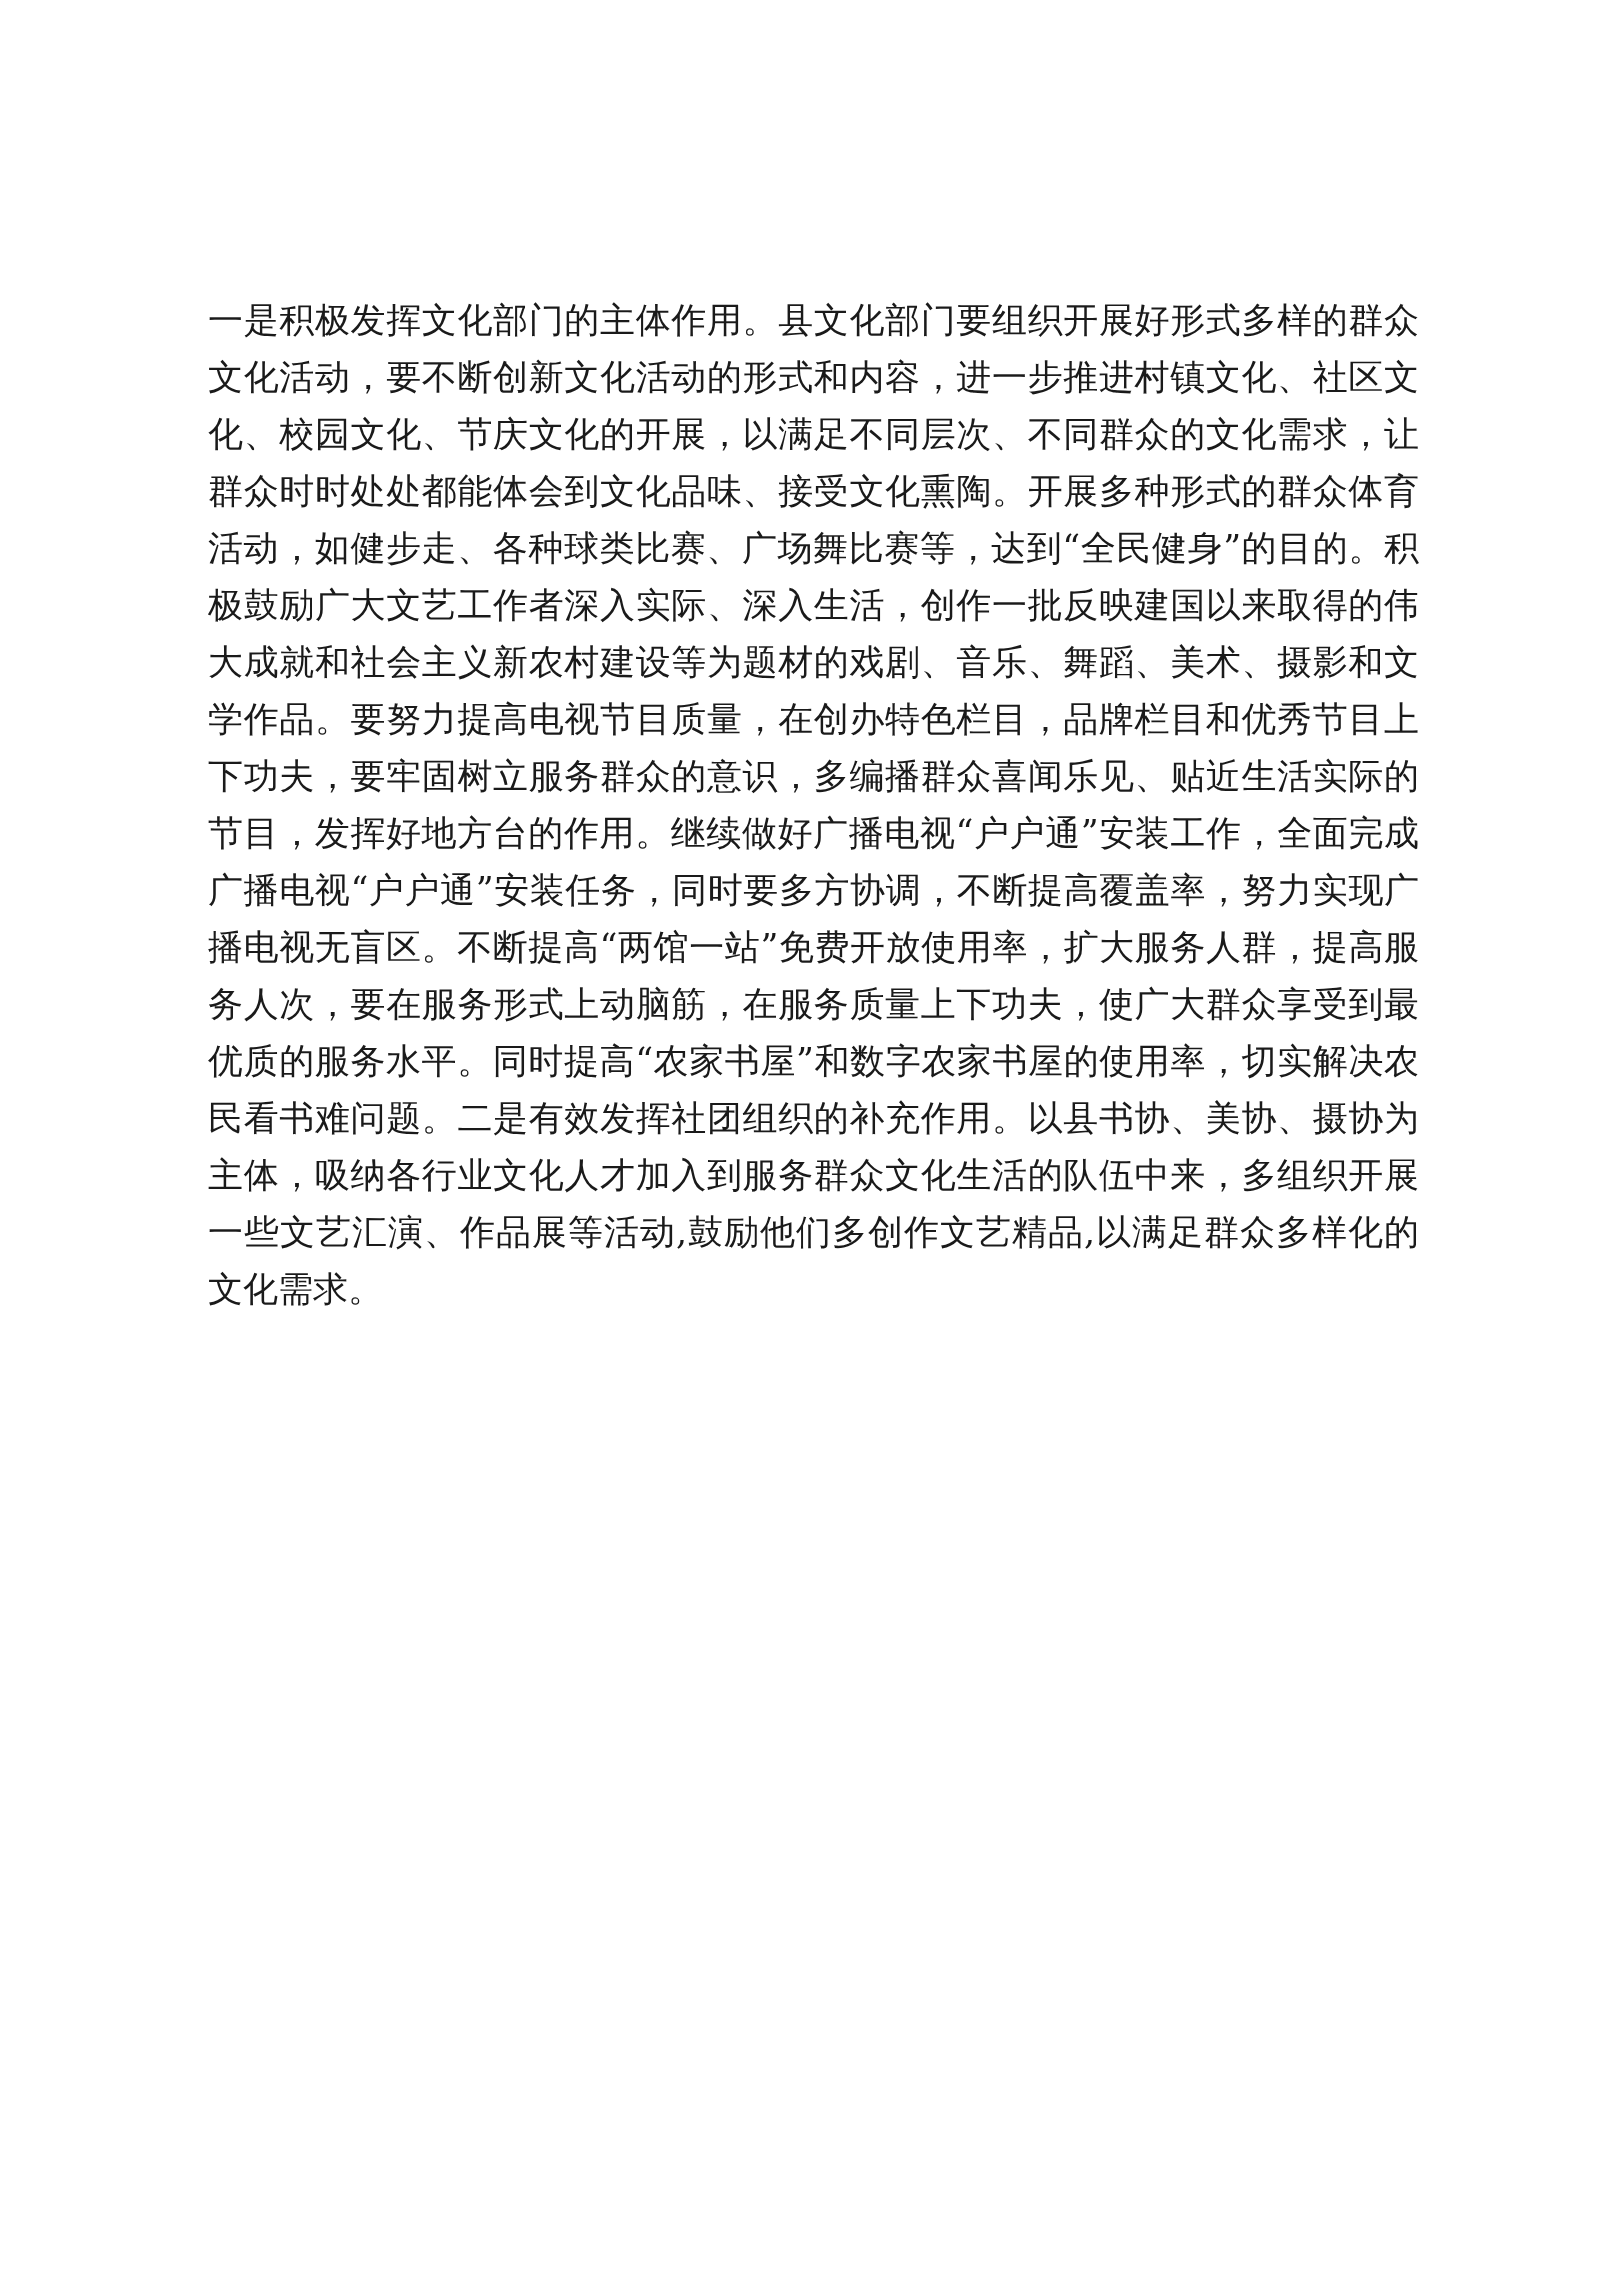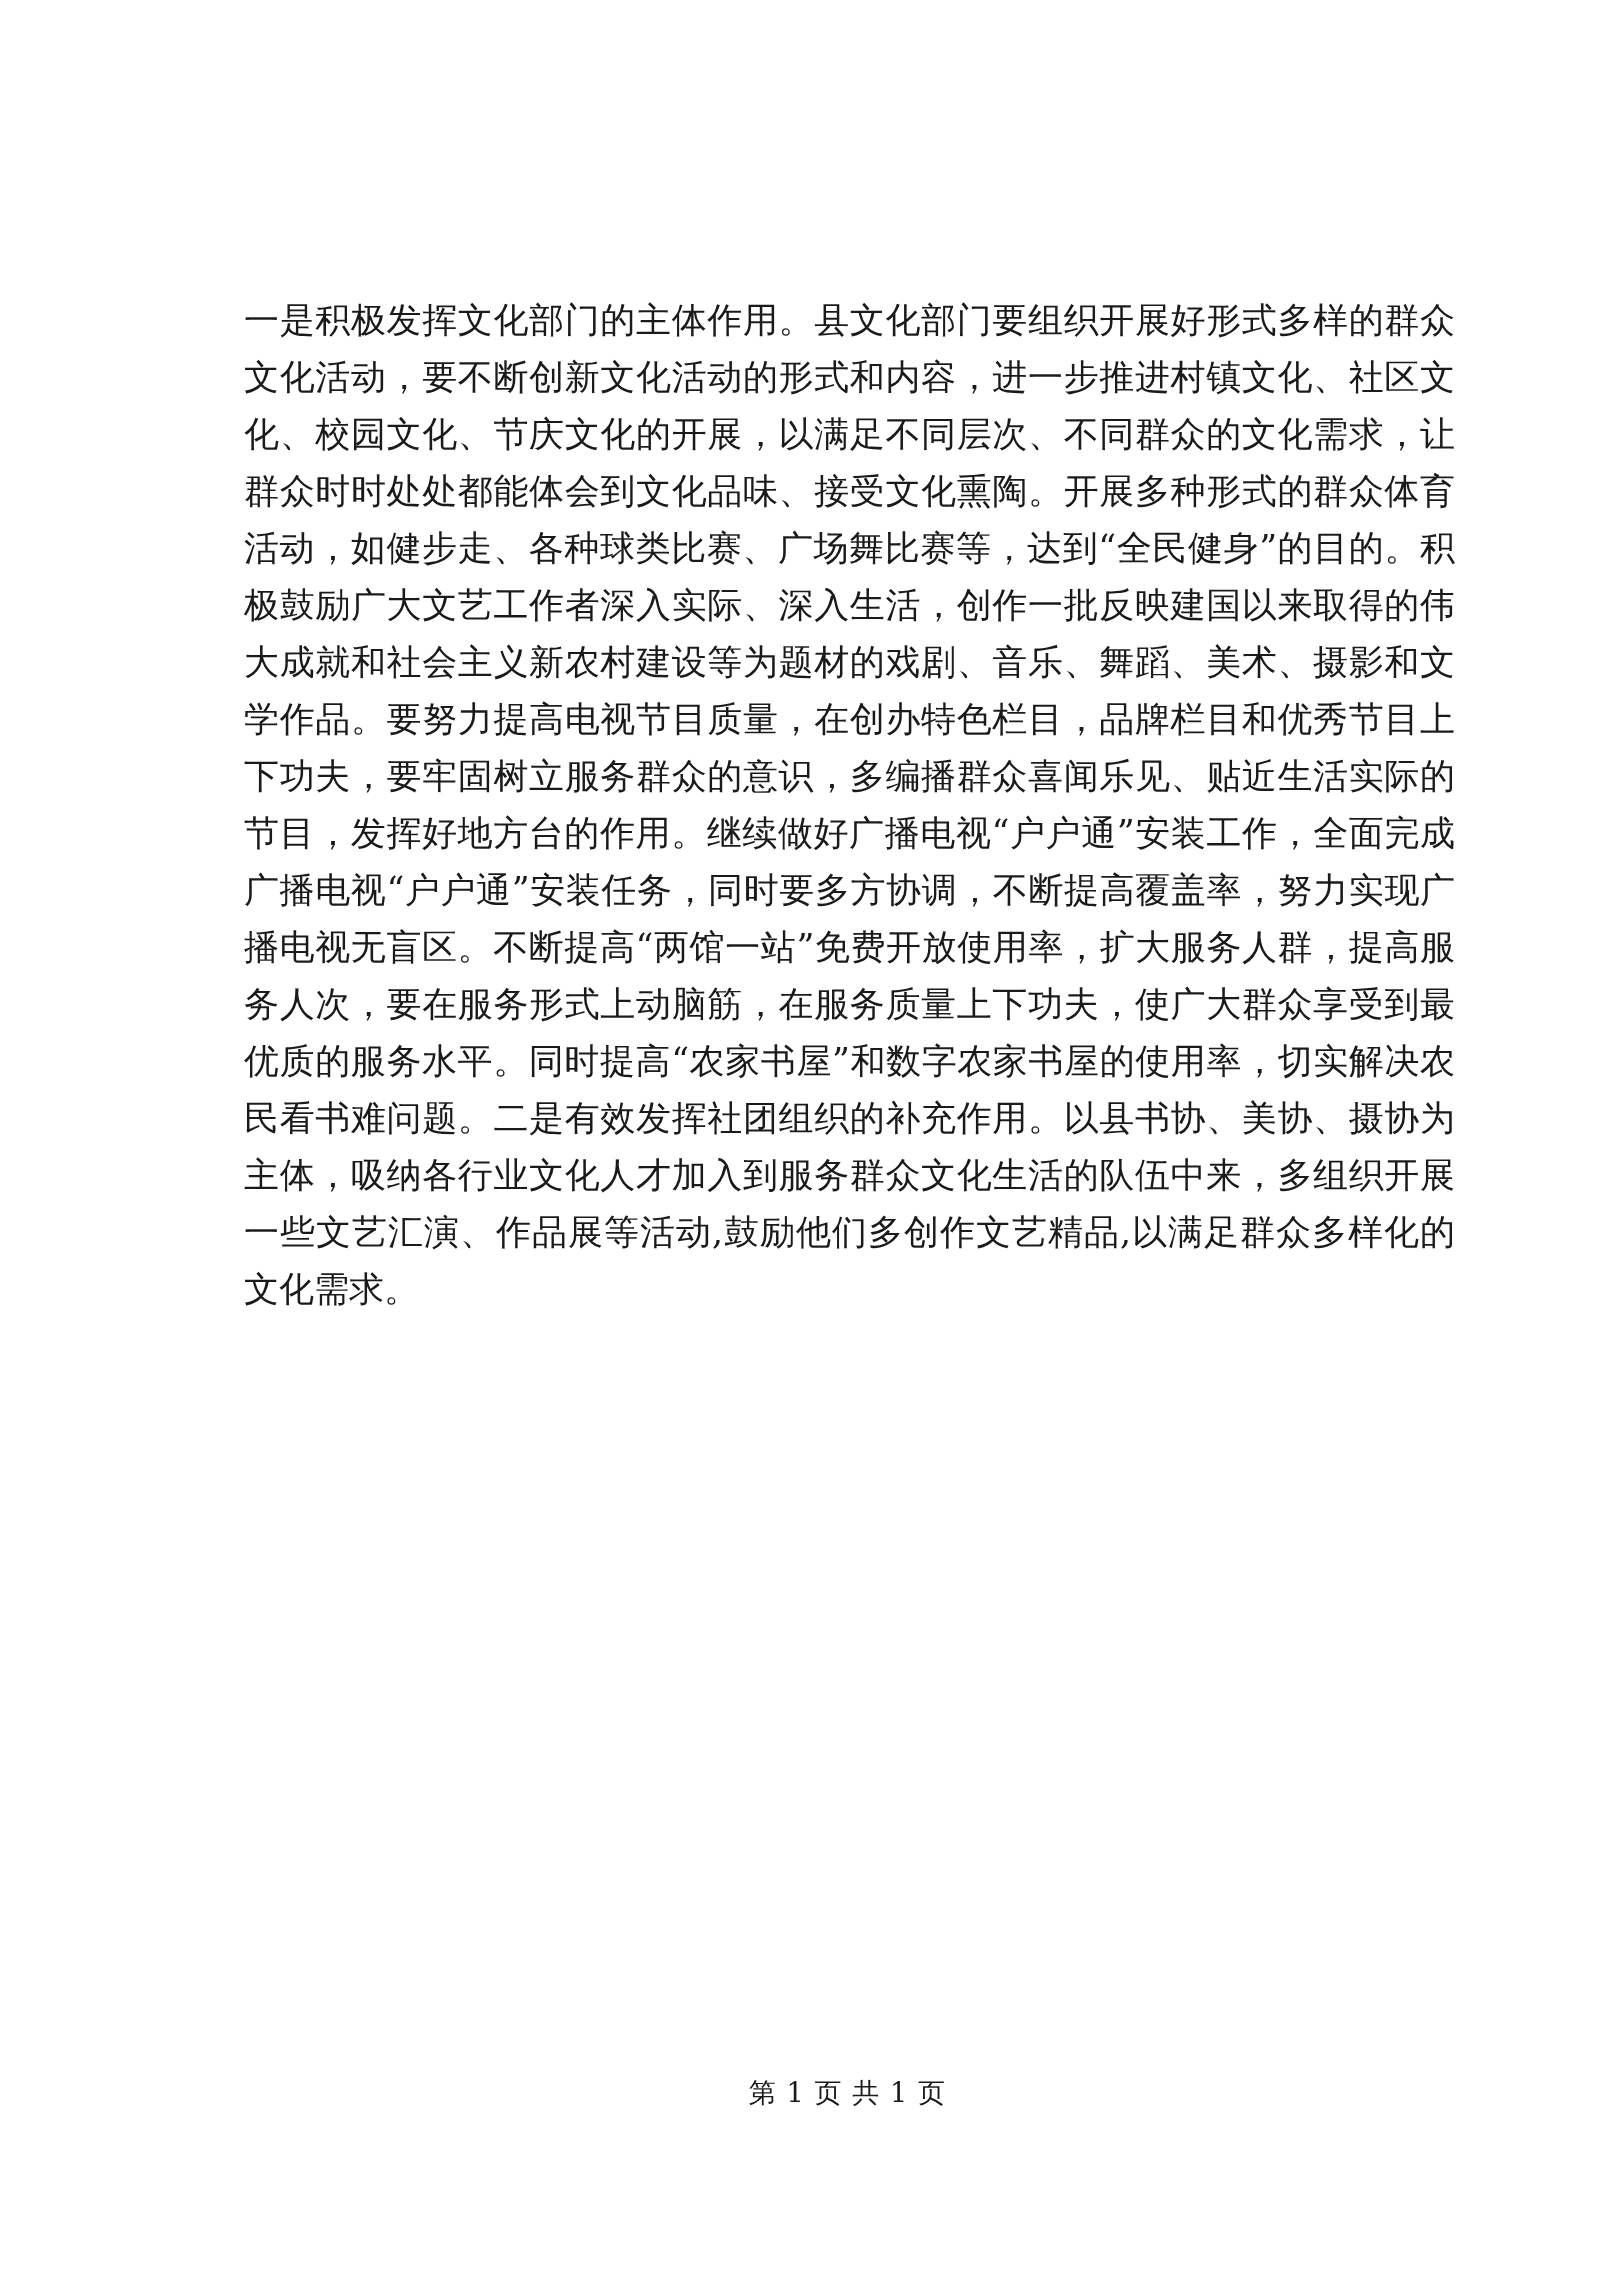--- a/index.html
+++ b/index.html
@@ -10,21 +10,20 @@
   body {
     font-family: "DejaVu Serif", serif;
   }
   .page {
     position: relative;
     width: 1561px;
     height: 2295px;
     background: #ffffff;
     box-sizing: border-box;
     overflow: hidden;
-    margin-left: 36px;
   }
   .doc-body {
     position: absolute;
     left: 208px;
     top: 292px;
     width: 1211px;
   }
   .paragraph {
     font-family: "DejaVu Serif", serif;
     font-size: 35px;
@@ -53,18 +52,15 @@
 </style>
 </head>
 <body>
 
 <div class="page">
 
   <div class="doc-body">
     <p class="paragraph">一是积极发挥文化部门的主体作用。县文化部门要组织开展好形式多样的群众文化活动，要不断创新文化活动的形式和内容，进一步推进村镇文化、社区文化、校园文化、节庆文化的开展，以满足不同层次、不同群众的文化需求，让群众时时处处都能体会到文化品味、接受文化熏陶。开展多种形式的群众体育活动，如健步走、各种球类比赛、广场舞比赛等，达到“全民健身”的目的。积极鼓励广大文艺工作者深入实际、深入生活，创作一批反映建国以来取得的伟大成就和社会主义新农村建设等为题材的戏剧、音乐、舞蹈、美术、摄影和文学作品。要努力提高电视节目质量，在创办特色栏目，品牌栏目和优秀节目上下功夫，要牢固树立服务群众的意识，多编播群众喜闻乐见、贴近生活实际的节目，发挥好地方台的作用。继续做好广播电视“户户通”安装工作，全面完成广播电视“户户通”安装任务，同时要多方协调，不断提高覆盖率，努力实现广播电视无盲区。不断提高“两馆一站”免费开放使用率，扩大服务人群，提高服务人次，要在服务形式上动脑筋，在服务质量上下功夫，使广大群众享受到最优质的服务水平。同时提高“农家书屋”和数字农家书屋的使用率，切实解决农民看书难问题。二是有效发挥社团组织的补充作用。以县书协、美协、摄协为主体，吸纳各行业文化人才加入到服务群众文化生活的队伍中来，多组织开展一些文艺汇演、作品展等活动,鼓励他们多创作文艺精品,以满足群众多样化的文化需求。</p>
   </div>
 
-  <div class="footer">
-    <span class="footer-text">第 1 页  共 1 页</span>
-  </div>
 
 </div>
 
 
 </body></html>

